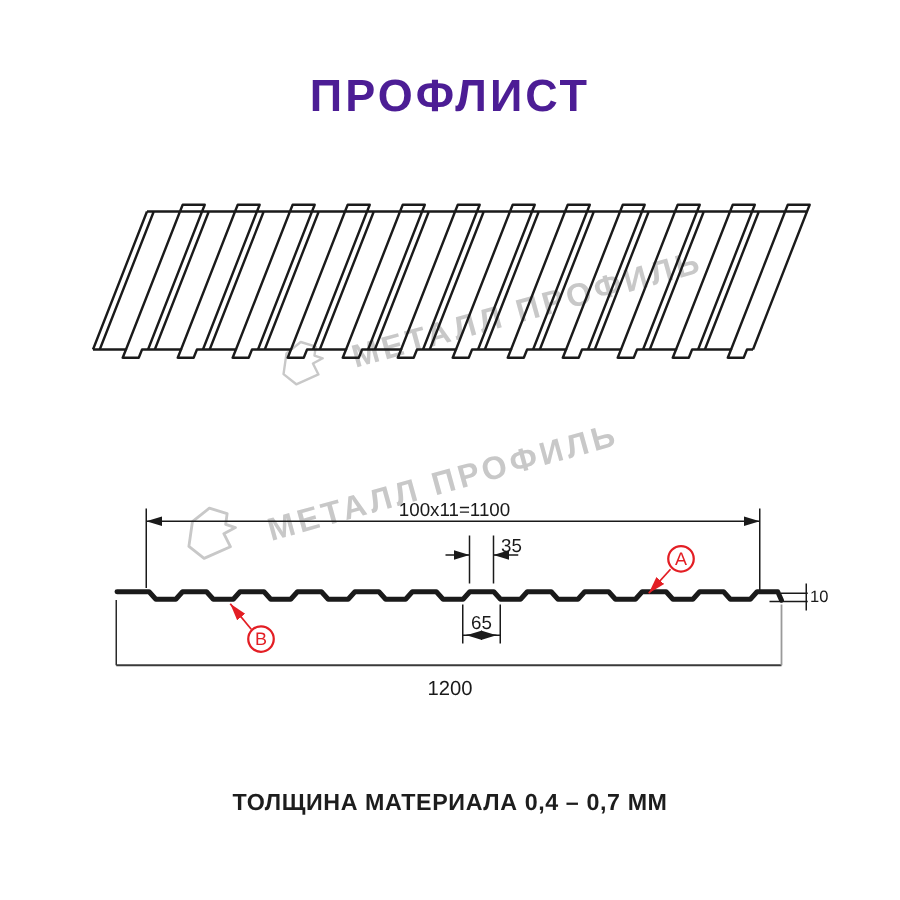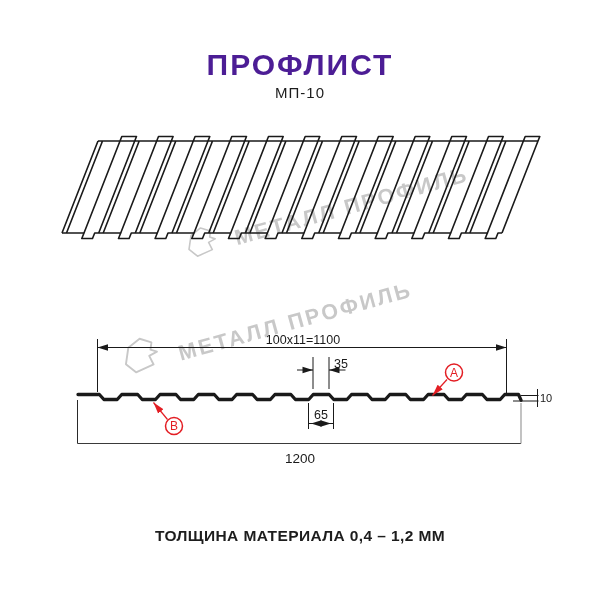--- a/index.html
+++ b/index.html
@@ -26,21 +26,20 @@
   text.dim-big{font-family:"Liberation Sans",sans-serif;font-size:13.5px;fill:#1a1a1a;}
   text.dim-small{font-family:"Liberation Sans",sans-serif;font-size:11px;fill:#1a1a1a;}
   text.callout{font-family:"Liberation Sans",sans-serif;font-size:12px;fill:#e31e24;}
 </style>
 </head>
 <body>
 
 <div class="stage">
 
   <div class="title">ПРОФЛИСТ</div>
-  <div class="subtitle">МП-10</div>
 
   <div class="wm" id="wm-iso">
     <svg width="46" height="32" viewBox="0 0 50 40">
       <polygon points="2,24 9,8 23,2 34,9 31,16 37,20 28,22 30,32 10,35" fill="none" stroke="#c8c8c8" stroke-width="2" stroke-linejoin="round"></polygon>
     </svg>
     <span class="wm-text">МЕТАЛЛ ПРОФИЛЬ</span>
   </div>
 
   <div class="wm" id="wm-section">
     <svg width="52" height="38" viewBox="0 0 50 40">
@@ -111,14 +110,14 @@
       <line x1="447" y1="49.5" x2="432.5" y2="65.5" stroke="#e31e24" stroke-width="1.2" marker-end="url(#arrR)"></line>
     </g>
 
     <g>
       <circle cx="174" cy="96" r="8.5" fill="none" stroke="#e31e24" stroke-width="1.5"></circle>
       <text class="callout" x="174" y="100" text-anchor="middle">B</text>
       <line x1="167.5" y1="89.5" x2="153.5" y2="72.5" stroke="#e31e24" stroke-width="1.2" marker-end="url(#arrR)"></line>
     </g>
   </svg>
 
-  <div class="footer">ТОЛЩИНА МАТЕРИАЛА 0,4 – 1,2 ММ</div>
+  <div class="footer">ТОЛЩИНА МАТЕРИАЛА 0,4 – 0,7 ММ</div>
 </div>
 
 </body></html>

